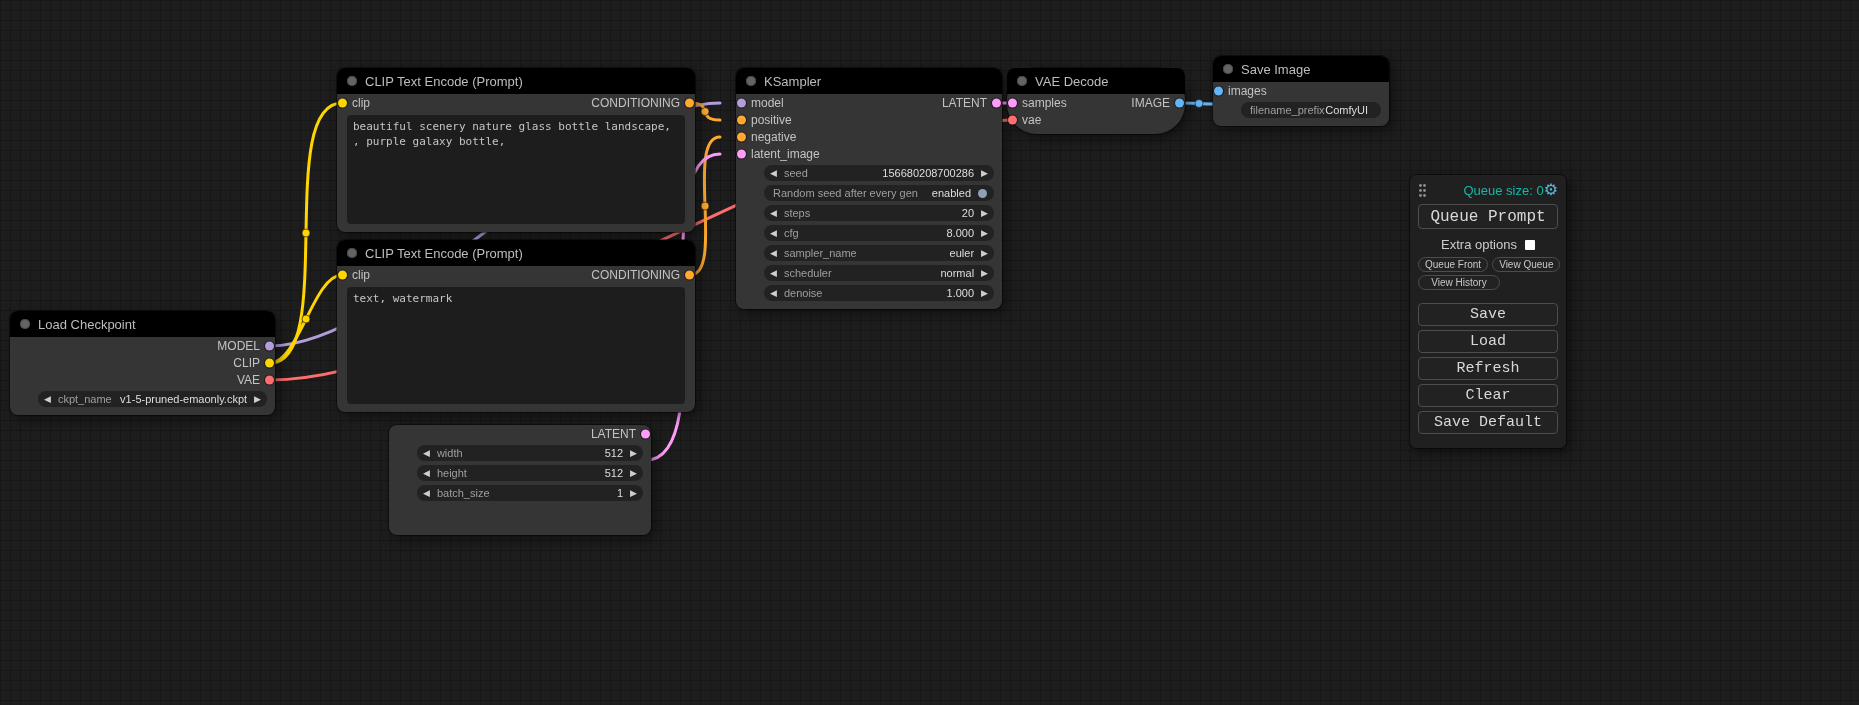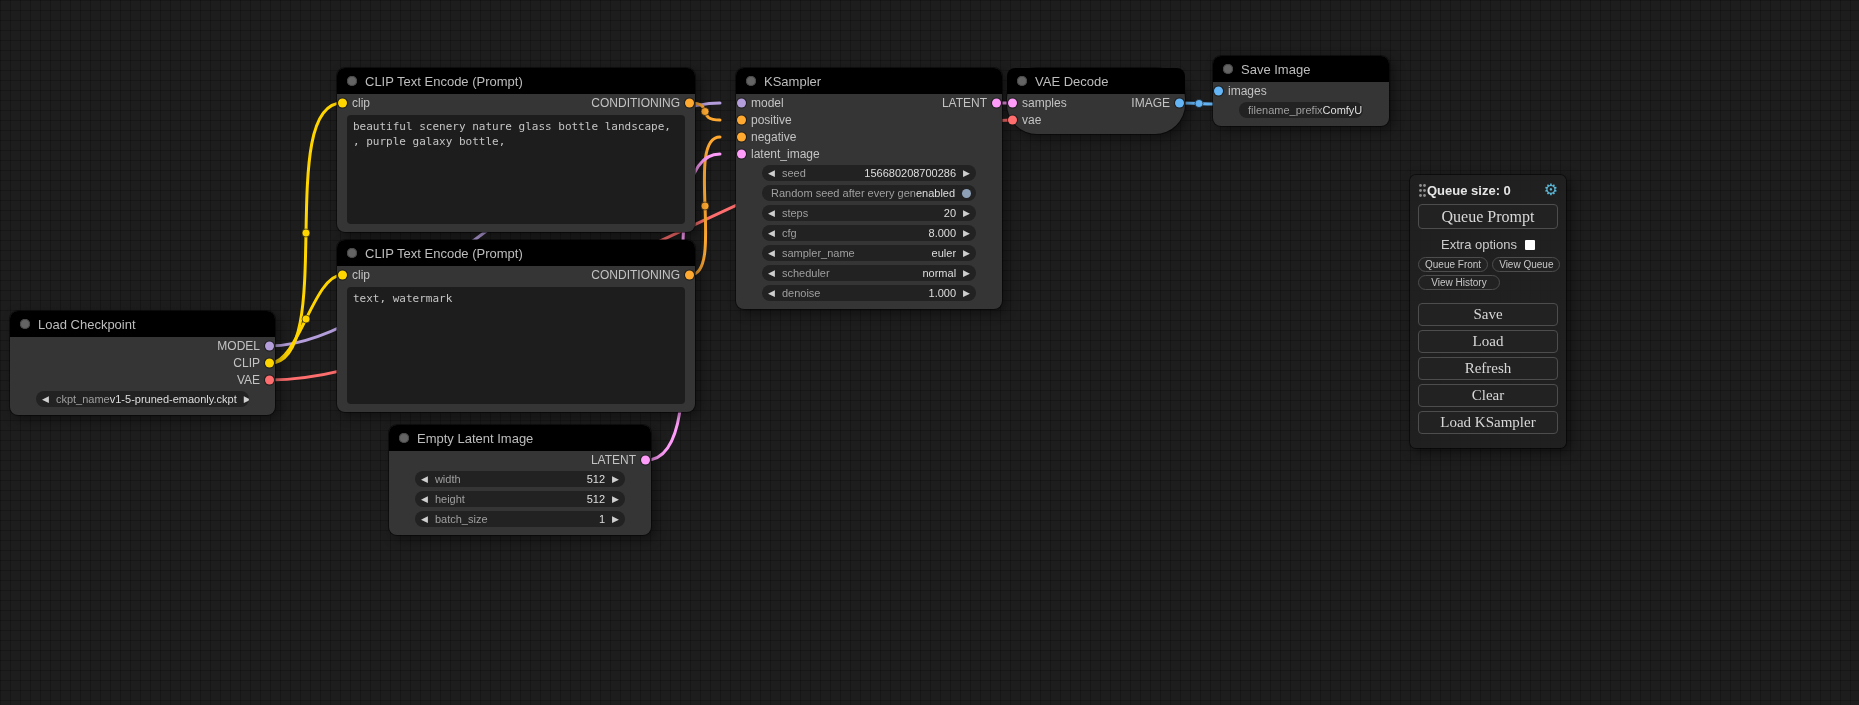--- a/index.html
+++ b/index.html
@@ -23,21 +23,21 @@
     display:flex;align-items:center;padding:0 10px;gap:8px;
     font-size:13px;color:#bdbdbd;white-space:nowrap;overflow:hidden;
   }
   .collapse-dot{flex:0 0 auto;width:10px;height:10px;border-radius:50%;background:#646464;box-shadow:inset 0 0 0 1px #474747;}
   .slot-row{position:relative;height:17px;display:flex;align-items:center;font-size:12px;color:#c3c3c3;}
   .in-label{margin-left:15px;}
   .out-label{margin-left:auto;margin-right:15px;}
   .slot-dot{position:absolute;width:9px;height:9px;border-radius:50%;top:50%;transform:translateY(-50%);box-shadow:0 0 0 1px rgba(15,15,15,.65);}
   .slot-dot.in{left:1px;}
   .slot-dot.out{right:1px;}
-  .widgets{display:flex;flex-direction:column;gap:4px;padding:0 26px;margin-top:3px;}
+  .widgets{display:flex;flex-direction:column;gap:4px;padding:0 8px;margin-top:3px;margin-left:20px;}
   .widget{
     height:16px;background:#222222;border-radius:8px;
     display:flex;align-items:center;font-size:11px;color:#9f9f9f;
     padding:0 6px;cursor:pointer;white-space:nowrap;overflow:hidden;
   }
   .w-arrow{font-size:9px;color:#cfcfcf;line-height:1;}
   .w-label{margin-left:7px;}
   .w-label.noarrow{margin-left:3px;}
   .w-value{margin-left:auto;margin-right:7px;color:#dedede;}
   .w-toggle{width:9px;height:9px;border-radius:50%;margin-right:1px;flex:0 0 auto;}
@@ -48,26 +48,26 @@
     padding:4px 6px;overflow:hidden;
   }
   
   .menu{
     position:absolute;z-index:3;left:1410px;top:175px;width:156px;box-sizing:border-box;
     background:rgba(32,32,32,0.96);border-radius:6px;
     box-shadow:0 0 0 1px rgba(0,0,0,.5), 4px 4px 12px rgba(0,0,0,.5);
     padding:5px 8px 10px;display:flex;flex-direction:column;color:#cfcfcf;
   }
   .menu-top{display:flex;align-items:center;height:20px;}
-  .queue-size{flex:1;text-align:left;font-size:13px;color:#e5e5e5;font-weight:bold;}
+  .queue-size{flex:1;text-align:right;font-size:13px;color:#14b8a6;}
   .gear{font-size:16px;line-height:1;cursor:pointer;}
   .btn{
     display:block;width:100%;box-sizing:border-box;height:23px;margin:0 0 4px;
     background:#222222;border:1px solid #4d4d4d;border-radius:4px;
-    color:#d8d8d8;font-family:Liberation Serif, serif;font-size:15px;line-height:1;
+    color:#d8d8d8;font-family:Liberation Mono, monospace;font-size:15px;line-height:1;
     cursor:pointer;
   }
   .btn.queue{height:25px;font-size:16px;margin:4px 0 6px;}
   .extra-row{display:flex;align-items:center;justify-content:center;gap:8px;font-size:13px;color:#cccccc;margin:2px 0 5px;}
   .checkbox{width:10px;height:10px;background:#ffffff;border-radius:1px;cursor:pointer;}
   .small-row{display:flex;gap:4px;margin-bottom:3px;}
   .btn-sm{
     flex:1;height:15px;background:#222222;border:1px solid #4d4d4d;border-radius:9px;
     color:#c8c8c8;font-family:"Liberation Sans",sans-serif;font-size:10px;line-height:1;
     padding:0 6px;cursor:pointer;white-space:nowrap;
@@ -150,24 +150,20 @@
     <div class="slot-row">
       <span class="slot-dot in" style="background: rgb(255, 213, 0);"></span>
       <span class="in-label">clip</span>
       <span class="out-label">CONDITIONING</span>
       <span class="slot-dot out" style="background: rgb(255, 169, 49);"></span>
     </div>
     <textarea class="prompt-text" style="height: 117px;" spellcheck="false">text, watermark</textarea>
   </div>
 
   <div class="node" style="left:389px;top:425px;width:262px;height:110px;">
-    <div class="node-header">
-      <span class="collapse-dot"></span>
-      <span>Empty Latent Image</span>
-    </div>
     <div class="slot-row">
       <span class="out-label">LATENT</span>
       <span class="slot-dot out" style="background: rgb(255, 156, 249);"></span>
     </div>
     <div class="widgets">
       <div class="widget">
         <span class="w-arrow">◀</span>
         <span class="w-label">width</span>
         <span class="w-value">512</span>
         <span class="w-arrow">▶</span>
@@ -314,16 +310,16 @@
       <button class="btn-sm">View Queue</button>
     </div>
     <div class="small-row">
       <button class="btn-sm hist">View History</button>
     </div>
     <div class="menu-gap"></div>
     <button class="btn">Save</button>
     <button class="btn">Load</button>
     <button class="btn">Refresh</button>
     <button class="btn">Clear</button>
-    <button class="btn">Load KSampler</button>
+    <button class="btn">Save Default</button>
   </div>
 
 </div>
 
 </body></html>

